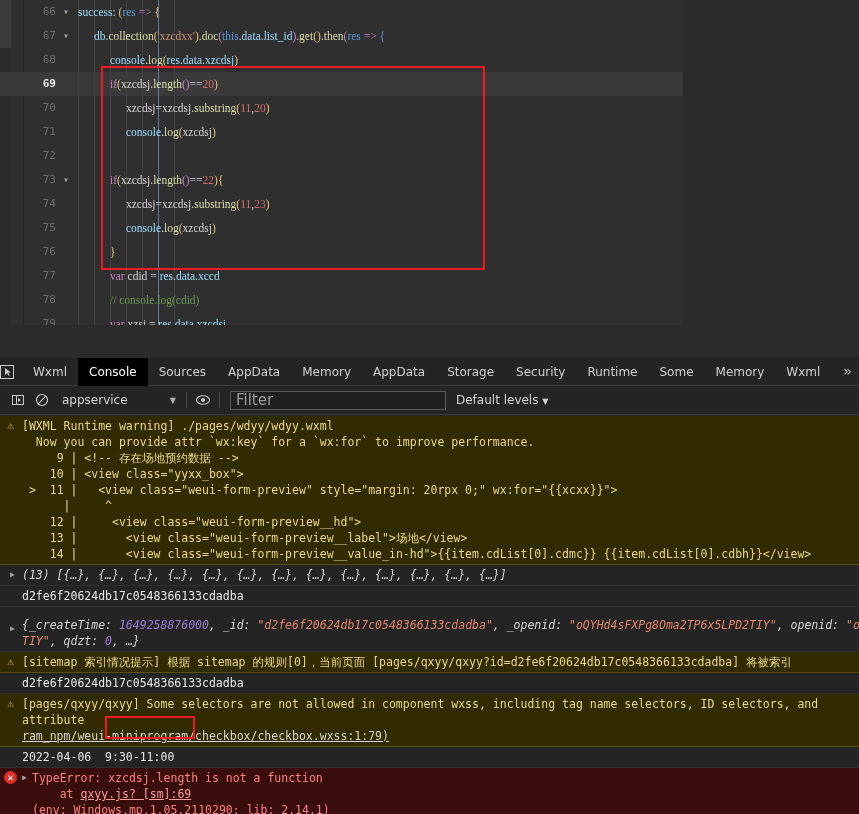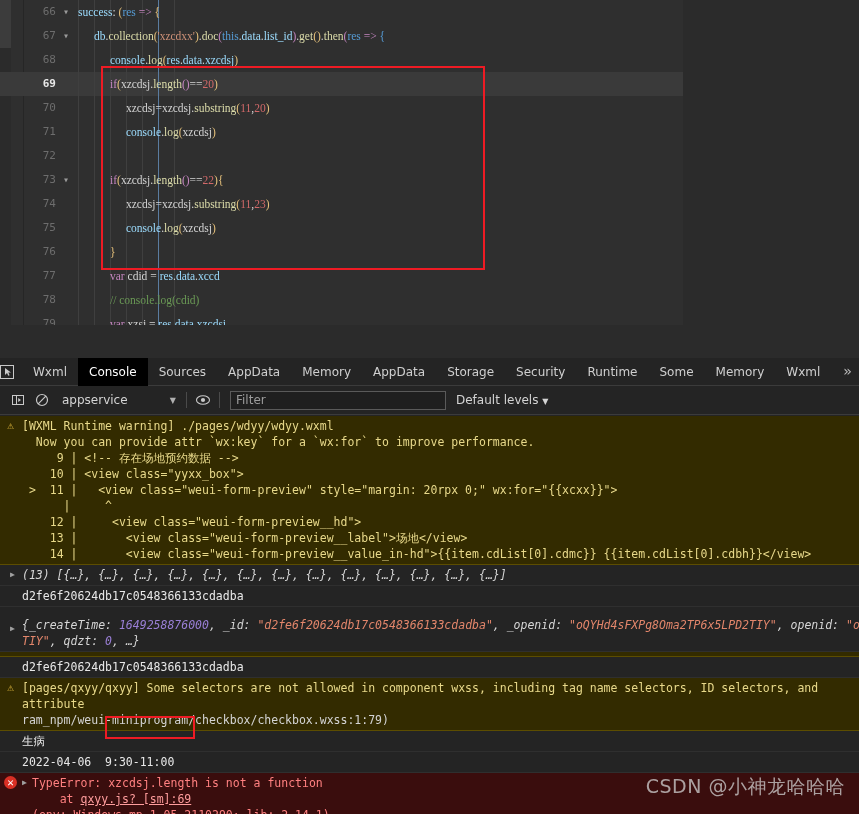--- a/index.html
+++ b/index.html
@@ -135,21 +135,21 @@
   }
   .ctx-select {
     display: flex; align-items: center; margin-left: 8px;
     font-family: "DejaVu Sans", sans-serif; font-size: 12px; color: #d4d4d4;
     cursor: pointer; min-width: 120px;
   }
   .ctx-select .caret { margin-left: auto; font-size: 8px; color: #b0b0b0; padding-right: 6px;}
   .filter-input {
     width: 216px; height: 19px; background: #1f1f1f;
     border: 1px solid #5a5a5a; color: #d4d4d4;
-    font-family: "DejaVu Sans", sans-serif; font-size: 12px;
+    font-family: "DejaVu Sans", sans-serif; font-size: 15px;
     padding: 0 5px; margin-left: 6px; outline: none;
   }
   .filter-input::placeholder { color: #9b9b9b; }
   .levels {
     margin-left: 10px; font-family: "DejaVu Sans", sans-serif;
     font-size: 12px; color: #d4d4d4; cursor: pointer;
   }
 
   
   .console-body {
@@ -173,21 +173,21 @@
     background: #d93025; color: #fff; border-radius: 50%;
     font-size: 9px; line-height: 13px; font-weight: bold;
   }
   .tri {
     position: absolute; left: 10px; color: #a0a0a0; font-size: 8px;
   }
   .obj-line { font-style: italic; }
   .o-name { color: #d6d6d6; font-style: italic; }
   .o-num  { color: #9a7fd6; }
   .o-str  { color: #e3866b; }
-  .link   { color: #d4d4d4; }
+  .link   { color: #d4d4d4; text-decoration: underline; }
   .errlink{ color: #ff9d9d; text-decoration: underline; }
   .plainmsg { color: #e8e8e8; margin-top: 16px; }
   .wrapmsg { white-space: pre-wrap; }
 
   .red-box-time {
     position: absolute; left: 105px; top: 716px;
     width: 90px; height: 23px; border: 2px solid #ee1b24;
     pointer-events: none; z-index: 20;
   }
 
@@ -300,27 +300,25 @@
     14 |       &lt;view class="weui-form-preview__value_in-hd"&gt;{{item.cdList[0].cdmc}} {{item.cdList[0].cdbh}}&lt;/view&gt;</div></div>
         <div class="msg "><span class="tri">▶</span><span class="obj-line o-name">(13) [{…}, {…}, {…}, {…}, {…}, {…}, {…}, {…}, {…}, {…}, {…}, {…}, {…}]</span></div>
         <div class="msg "><span class="plainmsg">d2fe6f20624db17c0548366133cdadba</span></div>
         <div class="msg " style="white-space: normal;">
           <span class="tri" style="top: 14px;">▶</span>
           <div class="obj-line" style="padding-top: 8px;">
             <div style="white-space: nowrap; overflow: hidden;"><span class="o-name">{_createTime: </span><span class="o-num">1649258876000</span><span class="o-name">, _id: </span><span class="o-str">"d2fe6f20624db17c0548366133cdadba"</span><span class="o-name">, _openid: </span><span class="o-str">"oQYHd4sFXPg8Oma2TP6x5LPD2TIY"</span><span class="o-name">, openid: </span><span class="o-str">"oQY</span></div>
             <div><span class="o-str">TIY"</span><span class="o-name">, qdzt: </span><span class="o-num">0</span><span class="o-name">, …}</span></div>
           </div>
         </div>
-        <div class="msg warn"><span class="ico warn-tri">⚠</span></div>
+        <div class="msg warn"><span class="ico warn-tri">⚠</span><div class="wrapmsg">[sitemap 索引情况提示] 根据 sitemap 的规则[0]，当前页面 [pages/qxyy/qxyy?id=d2fe6f20624db17c0548366133cdadba] 将被索引</div></div>
         <div class="msg "><span class="plainmsg">d2fe6f20624db17c0548366133cdadba</span></div>
         <div class="msg warn"><span class="ico warn-tri">⚠</span><div class="wrapmsg">[pages/qxyy/qxyy] Some selectors are not allowed in component wxss, including tag name selectors, ID selectors, and attribute
 <span class="link">ram_npm/weui-miniprogram/checkbox/checkbox.wxss:1:79)</span></div></div>
-        <div class="msg "><span class="plainmsg">生病</span></div>
         <div class="msg "><span class="plainmsg">2022-04-06  9:30-11:00</span></div>
         <div class="msg err"><span class="ico err-circ">✕</span><span class="tri" style="left: 22px;">▶</span><div style="padding-left: 10px;">TypeError: xzcdsj.length is not a function
     at <span class="errlink">qxyy.js? [sm]:69</span>
 (env: Windows,mp,1.05.2110290; lib: 2.14.1)</div></div>
       </div>
   </div>
 
   <div class="red-box-time"></div>
-  <div class="watermark">CSDN @小神龙哈哈哈</div>
 </div>
 
 </body></html>

